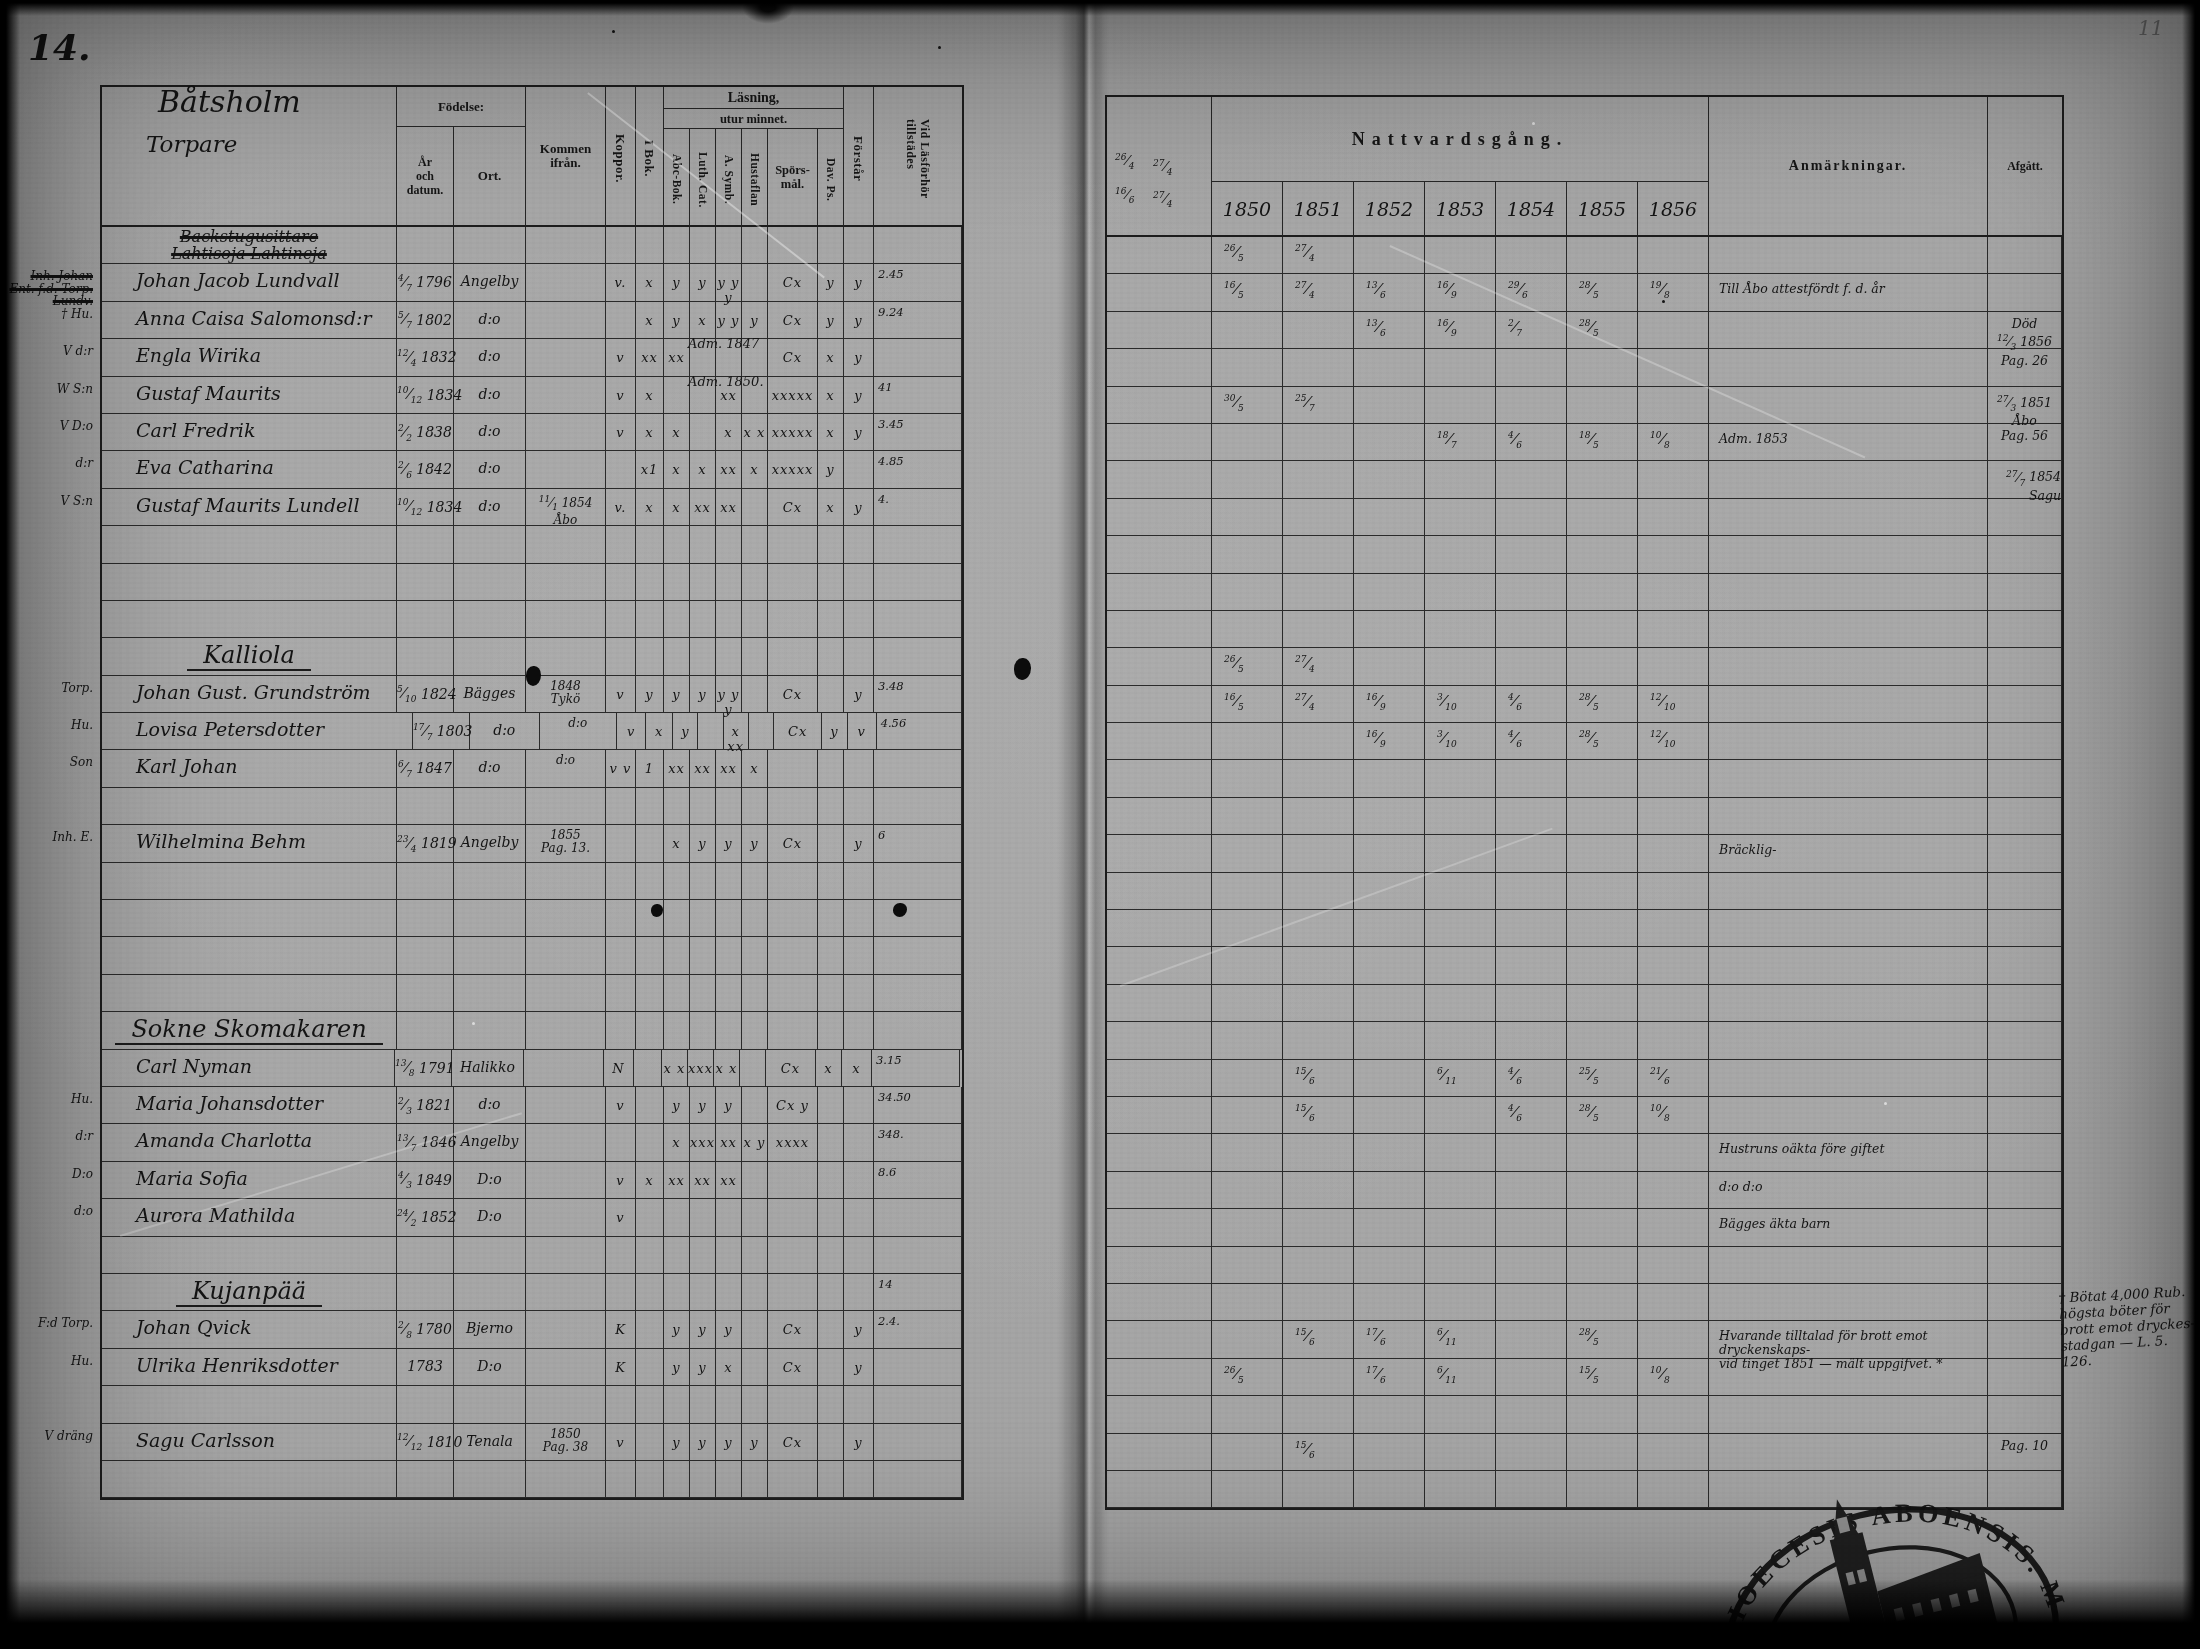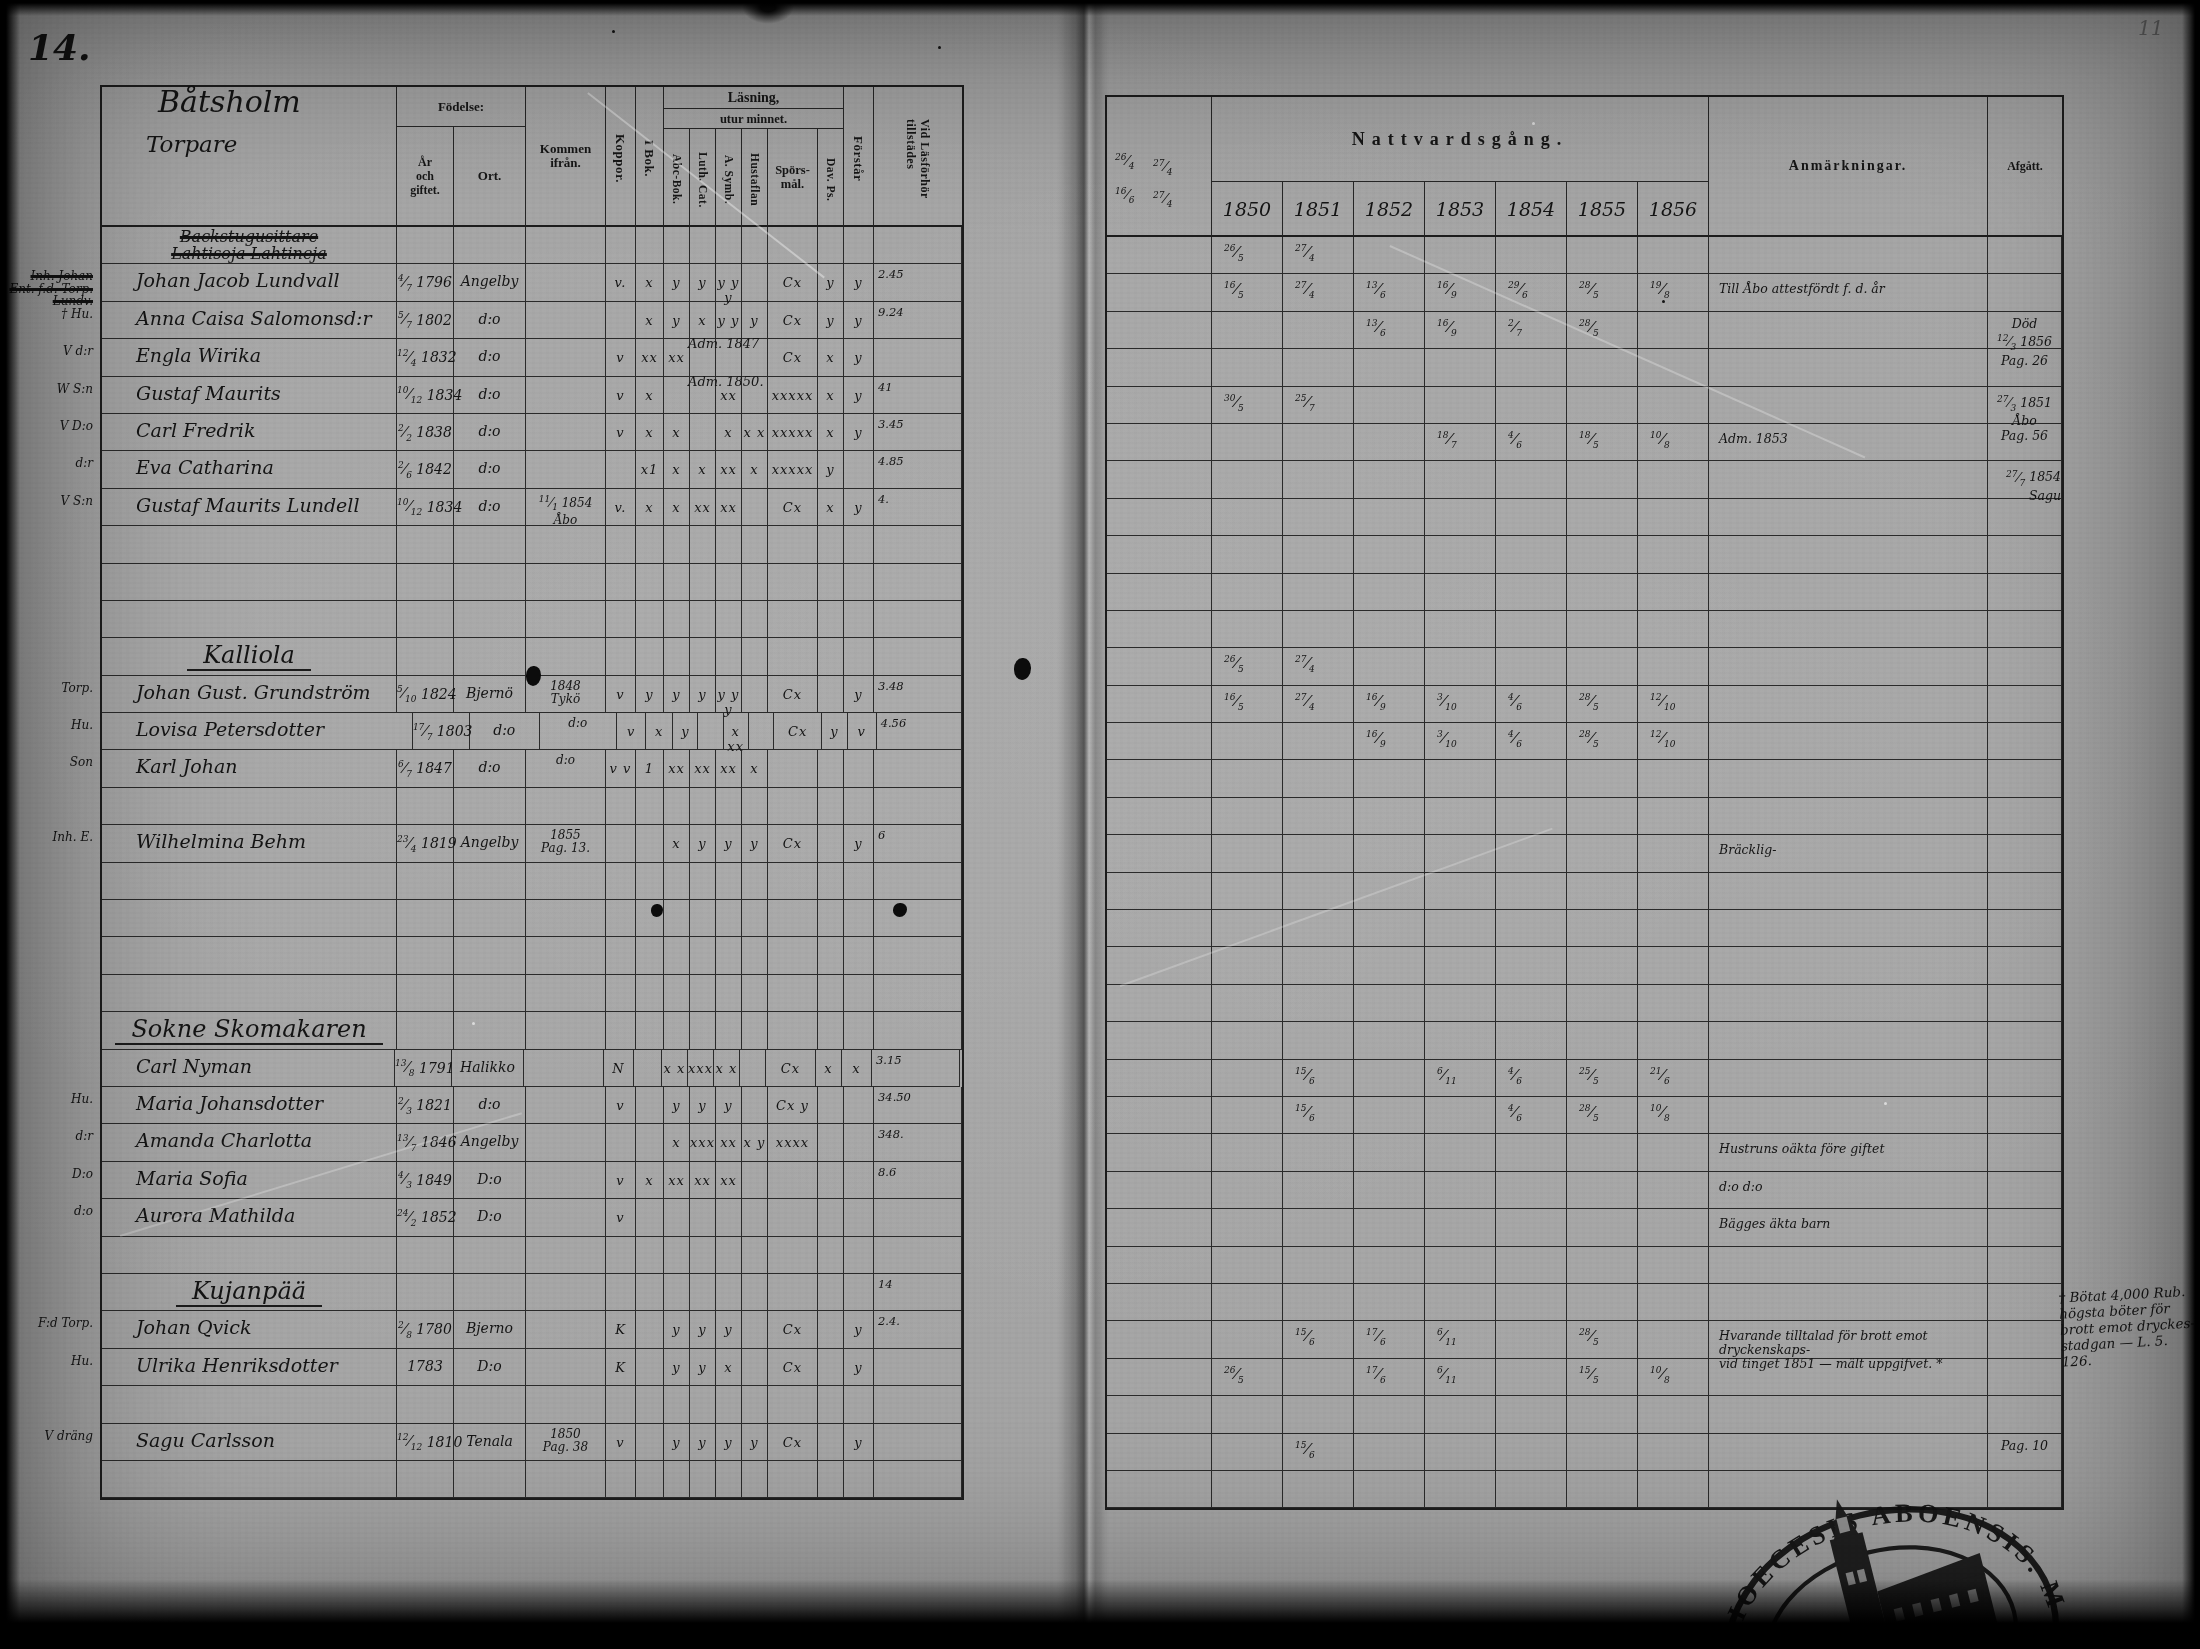--- a/index.html
+++ b/index.html
@@ -76,21 +76,21 @@
 
     <div class="tbl" id="ltable" style="left:100px;top:85px;width:860px;">
       <div id="lheader" style="position:relative;height:140px;">
         <div class="hbox" style="left:0;top:0;width:295px;height:140px;flex-direction:column;justify-content:flex-start;align-items:flex-start;border-bottom:2.4px solid #1d1d1d;">
           <span class="hand" style="font-size:30px;font-weight:normal;margin:8px 0 0 56px;">Båtsholm</span>
           <span class="hand" style="font-size:23px;font-weight:normal;margin:28px 0 0 44px;">Torpare</span>
         </div>
         <div class="hbox" style="left:295px;top:0;width:129px;height:40px;">Födelse:</div>
         <div class="hbox" style="left:295px;top:40px;width:57px;height:100px;border-bottom:2.4px solid #1d1d1d;font-size:12px;">År
 och
-giftet.</div>
+datum.</div>
         <div class="hbox" style="left:352px;top:40px;width:72px;height:100px;border-bottom:2.4px solid #1d1d1d;">Ort.</div>
         <div class="hbox" style="left:424px;top:0;width:80px;height:140px;border-bottom:2.4px solid #1d1d1d;">Kommen
 ifrån.</div>
         <div class="hbox" style="left:504px;top:0;width:30px;height:140px;border-bottom:2.4px solid #1d1d1d;"><span class="vert">Koppor.</span></div>
         <div class="hbox" style="left:534px;top:0;width:28px;height:140px;border-bottom:2.4px solid #1d1d1d;"><span class="vert">I Bok.</span></div>
         <div class="hbox" style="left:562px;top:0;width:180px;height:22px;font-size:14px;">Läsning,</div>
         <div class="hbox" style="left:562px;top:22px;width:180px;height:20px;font-size:12.5px;">utur minnet.</div>
         <div class="hbox" style="left:562px;top:42px;width:26px;height:98px;border-bottom:2.4px solid #1d1d1d;"><span class="vert" style="font-size:11.5px;">Abc-Bok.</span></div>
         <div class="hbox" style="left:588px;top:42px;width:26px;height:98px;border-bottom:2.4px solid #1d1d1d;"><span class="vert" style="font-size:11.5px;">Luth. Cat.</span></div>
         <div class="hbox" style="left:614px;top:42px;width:26px;height:98px;border-bottom:2.4px solid #1d1d1d;"><span class="vert" style="font-size:11.5px;">A. Symb.</span></div>
@@ -317,21 +317,21 @@
             <div class="cell cSm hand" style="width: 50px;"></div>
             <div class="cell cSm hand" style="width: 26px;"></div>
             <div class="cell cSm hand" style="width: 30px;"></div>
             <div class="cell cVid hand" style="width: 88px;"></div>
           </div>
           <div class="lrow" style="position: relative;">
             <div class="cell cName hand" style="width: 295px;">Johan Gust. Grundström</div>
             <div class="cell cBorn hand" style="width: 57px;">
               <span class="line"><span class="fr"><sup>5</sup>⁄<sub>10</sub></span> 1824</span>
             </div>
-            <div class="cell cBorn hand" style="width: 72px;">Bjernö</div>
+            <div class="cell cBorn hand" style="width: 72px;">Bägges</div>
             <div class="cell cKom hand" style="width: 80px;">
               <span class="line">1848</span>
               <span class="line">Tykö</span>
             </div>
             <div class="cell cSm hand" style="width: 30px;">v</div>
             <div class="cell cSm hand" style="width: 28px;">y</div>
             <div class="cell cSm hand" style="width: 26px;">y</div>
             <div class="cell cSm hand" style="width: 26px;">y</div>
             <div class="cell cSm hand" style="width: 26px;">y y y</div>
             <div class="cell cSm hand" style="width: 26px;"></div>

